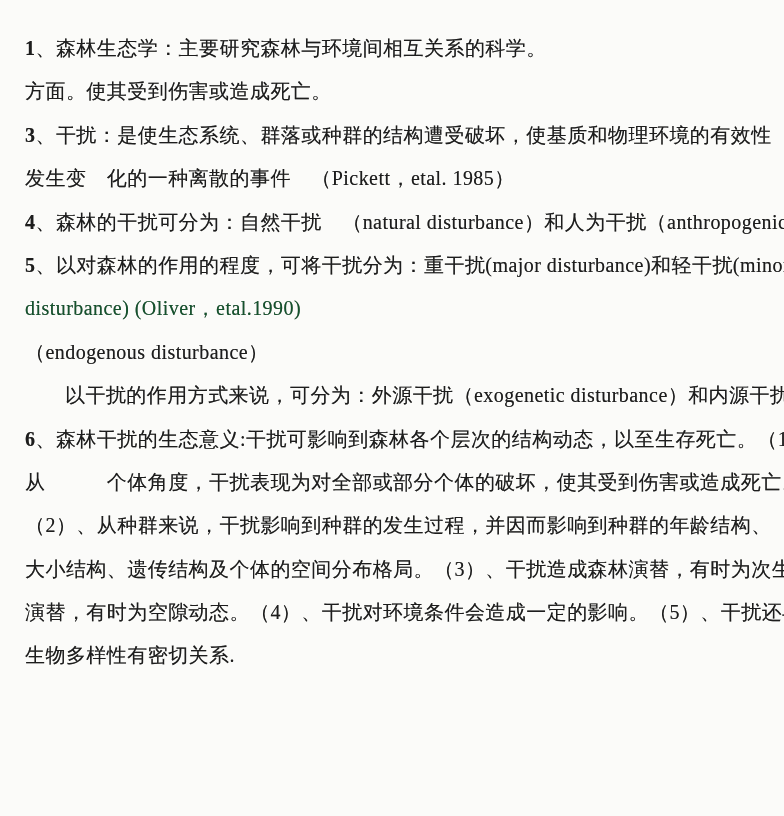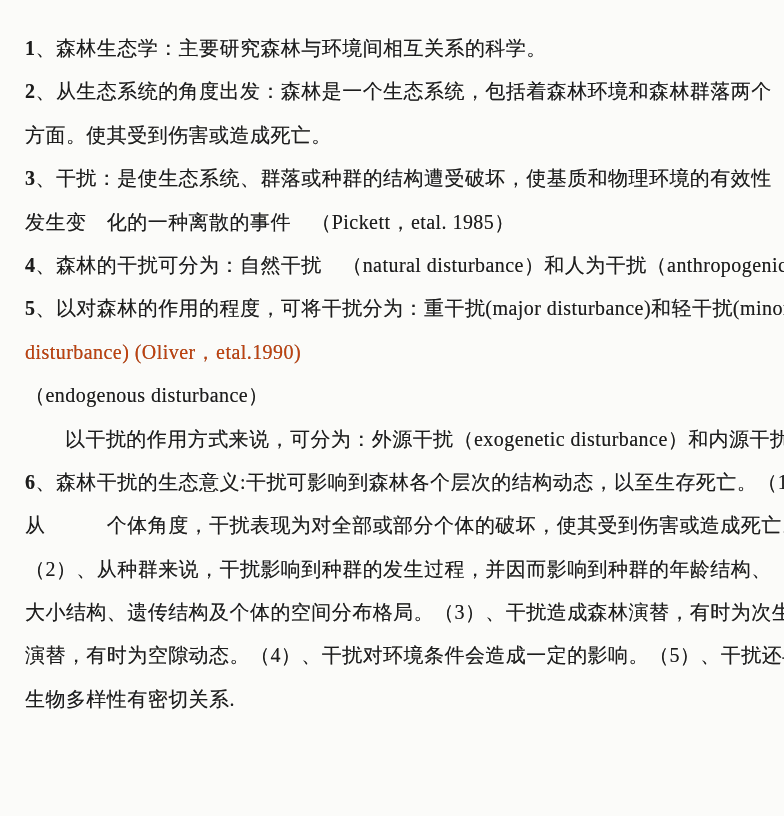--- a/index.html
+++ b/index.html
@@ -33,27 +33,26 @@
   .line b.item-num {
     font-weight: 700;
     font-size: 20px;
   }
 </style>
 </head>
 <body style="background: rgb(251, 251, 249);">
 
 <div class="page" style="background: rgb(251, 251, 249);">
     <p class="line" style="color: rgb(29, 29, 29);"><b class="item-num">1</b><span>、森林生态学：主要研究森林与环境间相互关系的科学。</span></p>
-    <p class="line" style="color: rgb(29, 29, 29);"><b class="item-num">2</b><span>、从生态系统的角度出发：森林是一个生态系统，包括着森林环境和森林群落两个</span></p>
     <p class="line" style="color: rgb(29, 29, 29);"><span>方面。使其受到伤害或造成死亡。</span></p>
     <p class="line" style="color: rgb(29, 29, 29);"><b class="item-num">3</b><span>、干扰：是使生态系统、群落或种群的结构遭受破坏，使基质和物理环境的有效性</span></p>
     <p class="line" style="color: rgb(29, 29, 29);"><span>发生变　化的一种离散的事件　（Pickett，etal. 1985）</span></p>
     <p class="line" style="color: rgb(29, 29, 29);"><b class="item-num">4</b><span>、森林的干扰可分为：自然干扰　（natural disturbance）和人为干扰（anthropogenic</span></p>
     <p class="line" style="color: rgb(29, 29, 29);"><b class="item-num">5</b><span>、以对森林的作用的程度，可将干扰分为：重干扰(major disturbance)和轻干扰(minor</span></p>
-    <p class="line" style="color: #c2410c;"><span>disturbance) (Oliver，etal.1990)</span></p>
+    <p class="line" style="color: #14532d;"><span>disturbance) (Oliver，etal.1990)</span></p>
     <p class="line" style="color: rgb(29, 29, 29);"><span>（endogenous disturbance）</span></p>
     <p class="line" style="color: rgb(29, 29, 29); padding-left: 40px;"><span>以干扰的作用方式来说，可分为：外源干扰（exogenetic disturbance）和内源干扰</span></p>
     <p class="line" style="color: rgb(29, 29, 29);"><b class="item-num">6</b><span>、森林干扰的生态意义:干扰可影响到森林各个层次的结构动态，以至生存死亡。（1）、</span></p>
     <p class="line" style="color: rgb(29, 29, 29);"><span>从　　　个体角度，干扰表现为对全部或部分个体的破坏，使其受到伤害或造成死亡。</span></p>
     <p class="line" style="color: rgb(29, 29, 29);"><span>（2）、从种群来说，干扰影响到种群的发生过程，并因而影响到种群的年龄结构、</span></p>
     <p class="line" style="color: rgb(29, 29, 29);"><span>大小结构、遗传结构及个体的空间分布格局。（3）、干扰造成森林演替，有时为次生</span></p>
     <p class="line" style="color: rgb(29, 29, 29);"><span>演替，有时为空隙动态。（4）、干扰对环境条件会造成一定的影响。（5）、干扰还与</span></p>
     <p class="line" style="color: rgb(29, 29, 29);"><span>生物多样性有密切关系.</span></p>
   </div>
 

